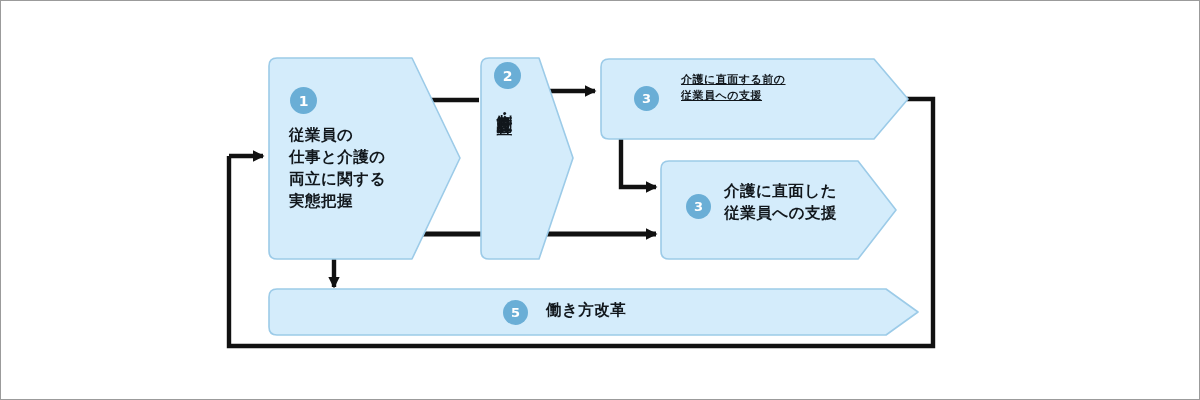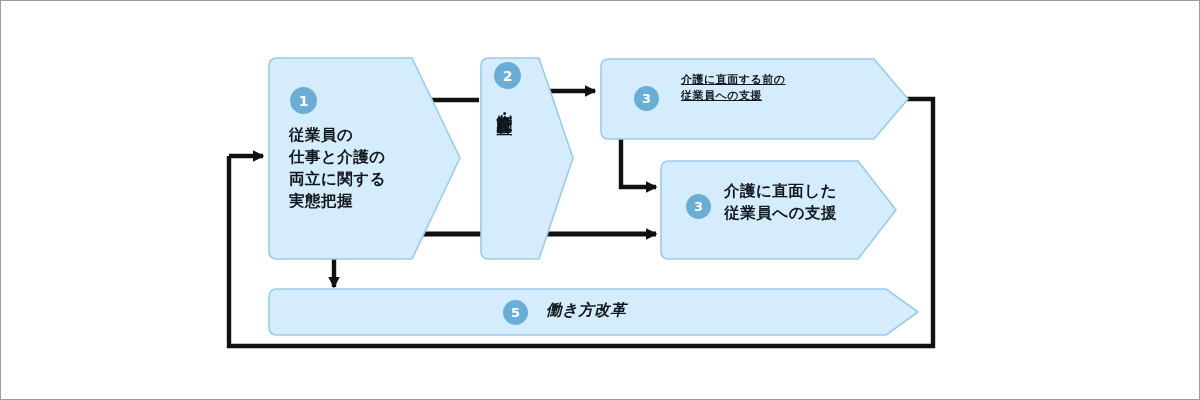--- a/index.html
+++ b/index.html
@@ -101,21 +101,20 @@
     top: 193px;
     width: 25px;
     height: 25px;
     font-size: 13px;
   }
   
   #label-box5 {
     left: 545px;
     top: 298px;
     font-size: 15.5px;
-    font-style: italic;
   }
   #badge-box5 {
     left: 502px;
     top: 299px;
     width: 25px;
     height: 25px;
     font-size: 13px;
   }
 </style>
 </head>

